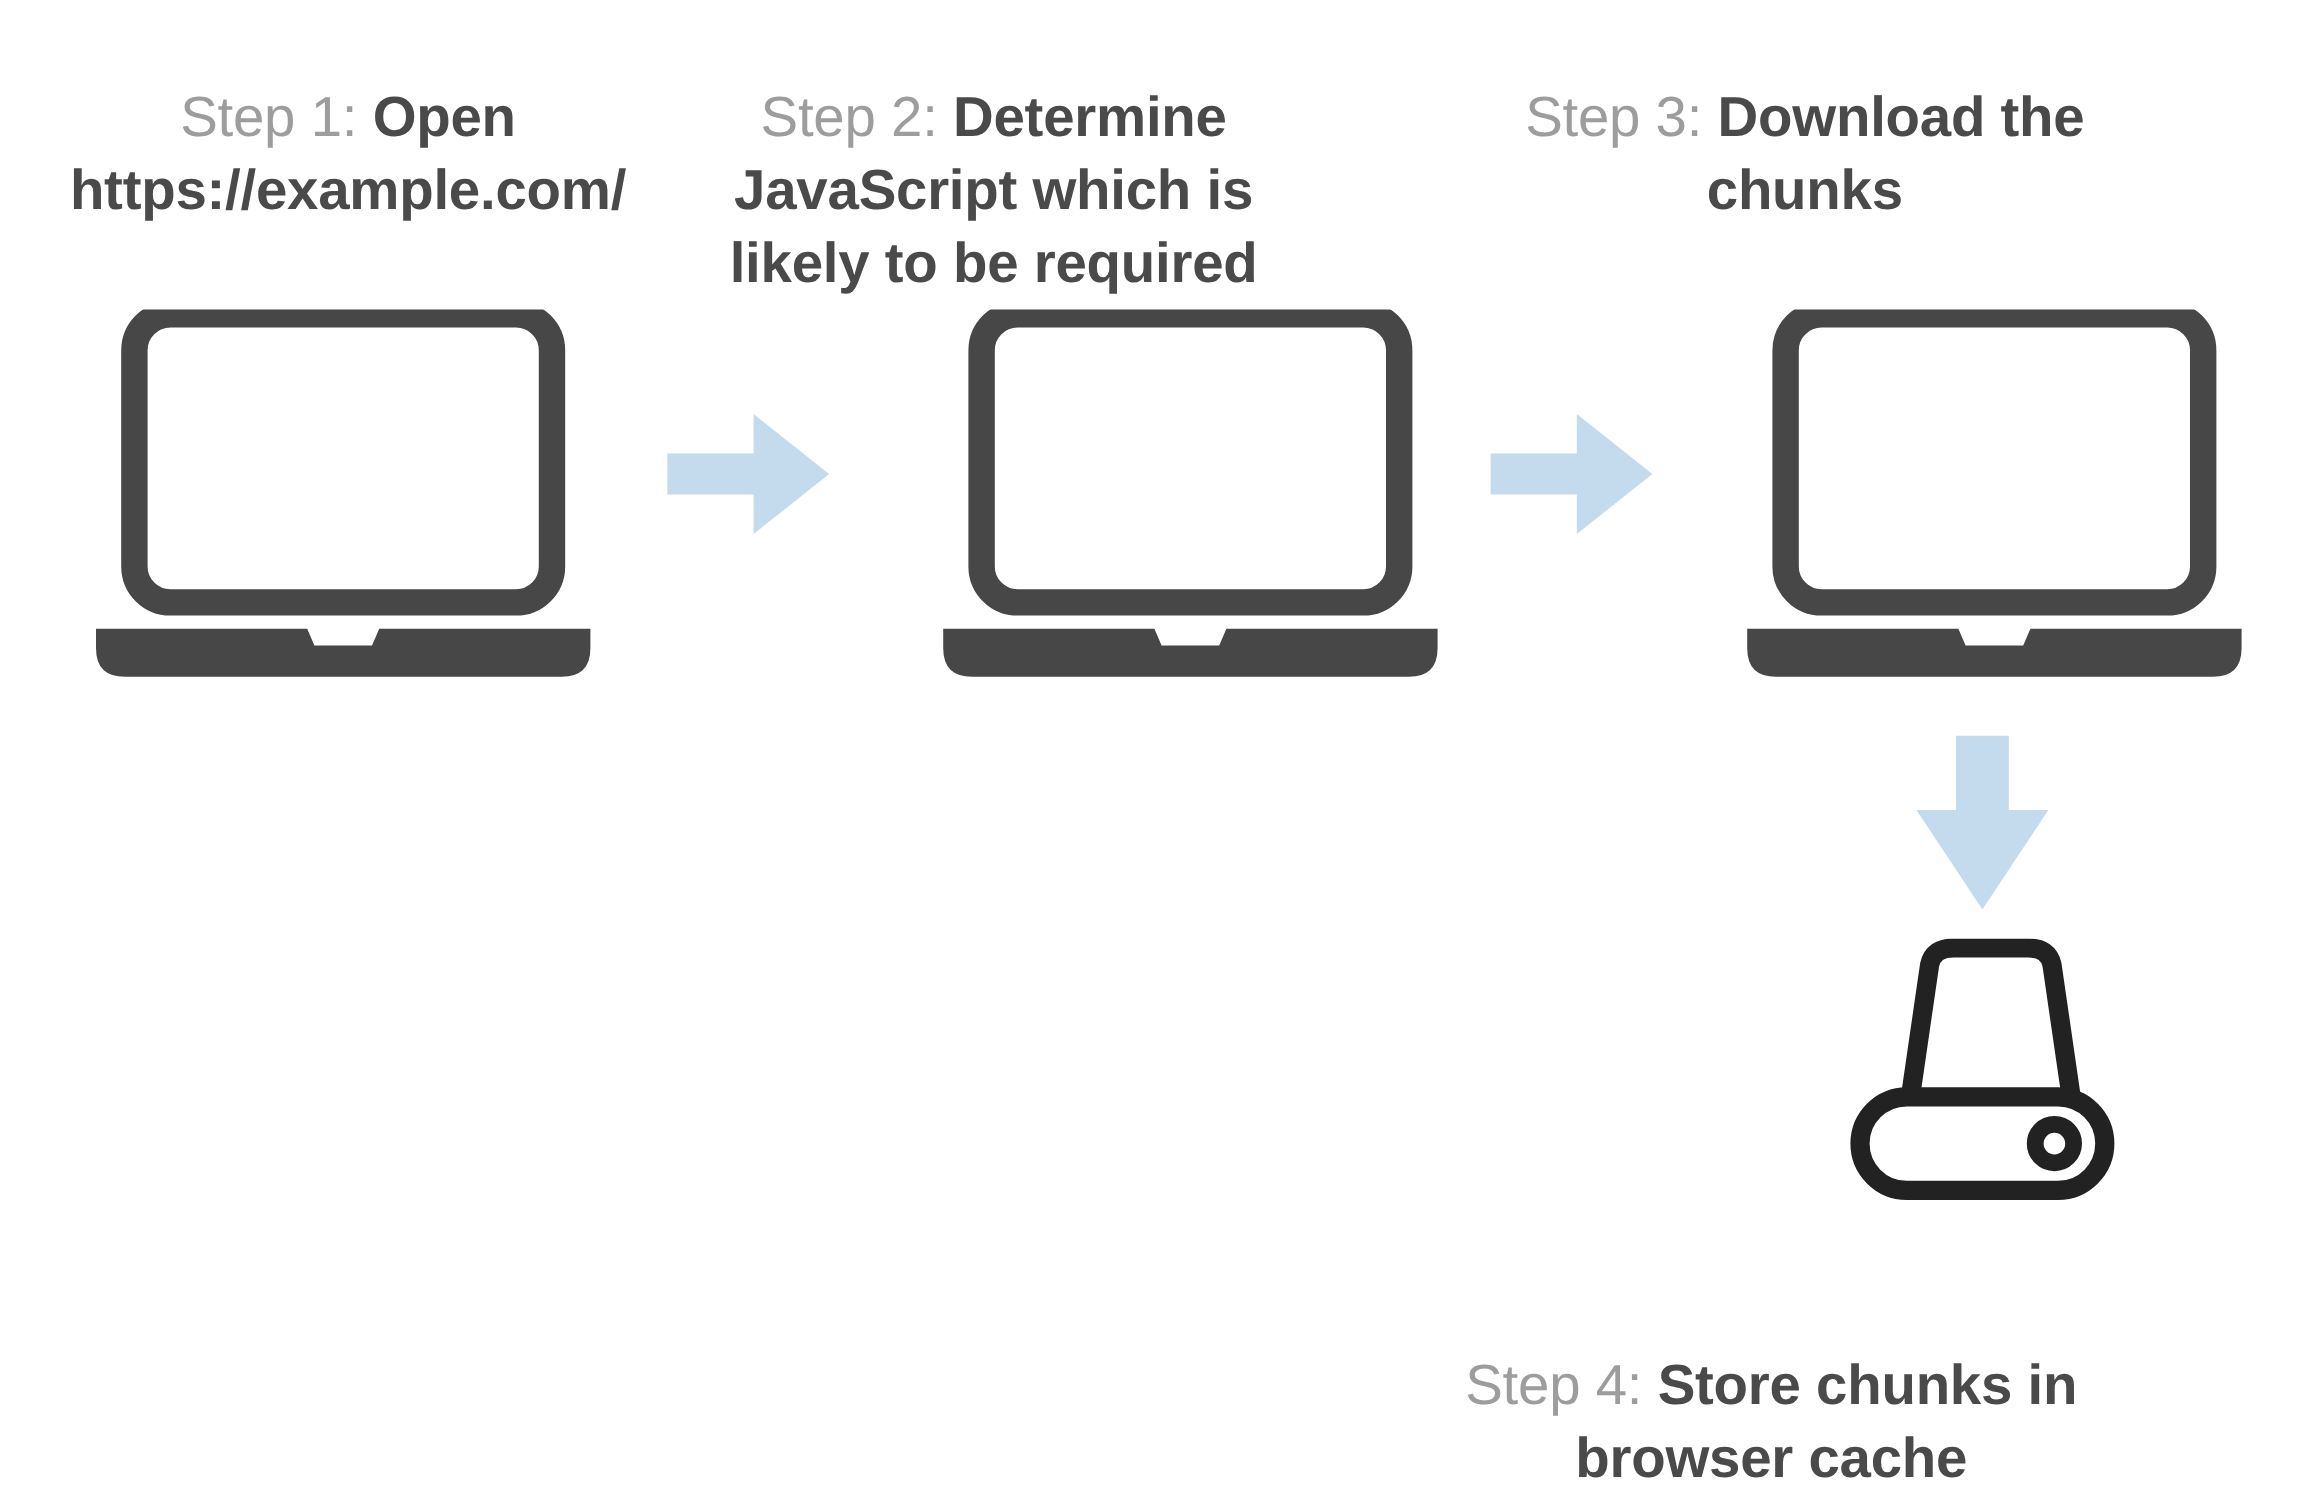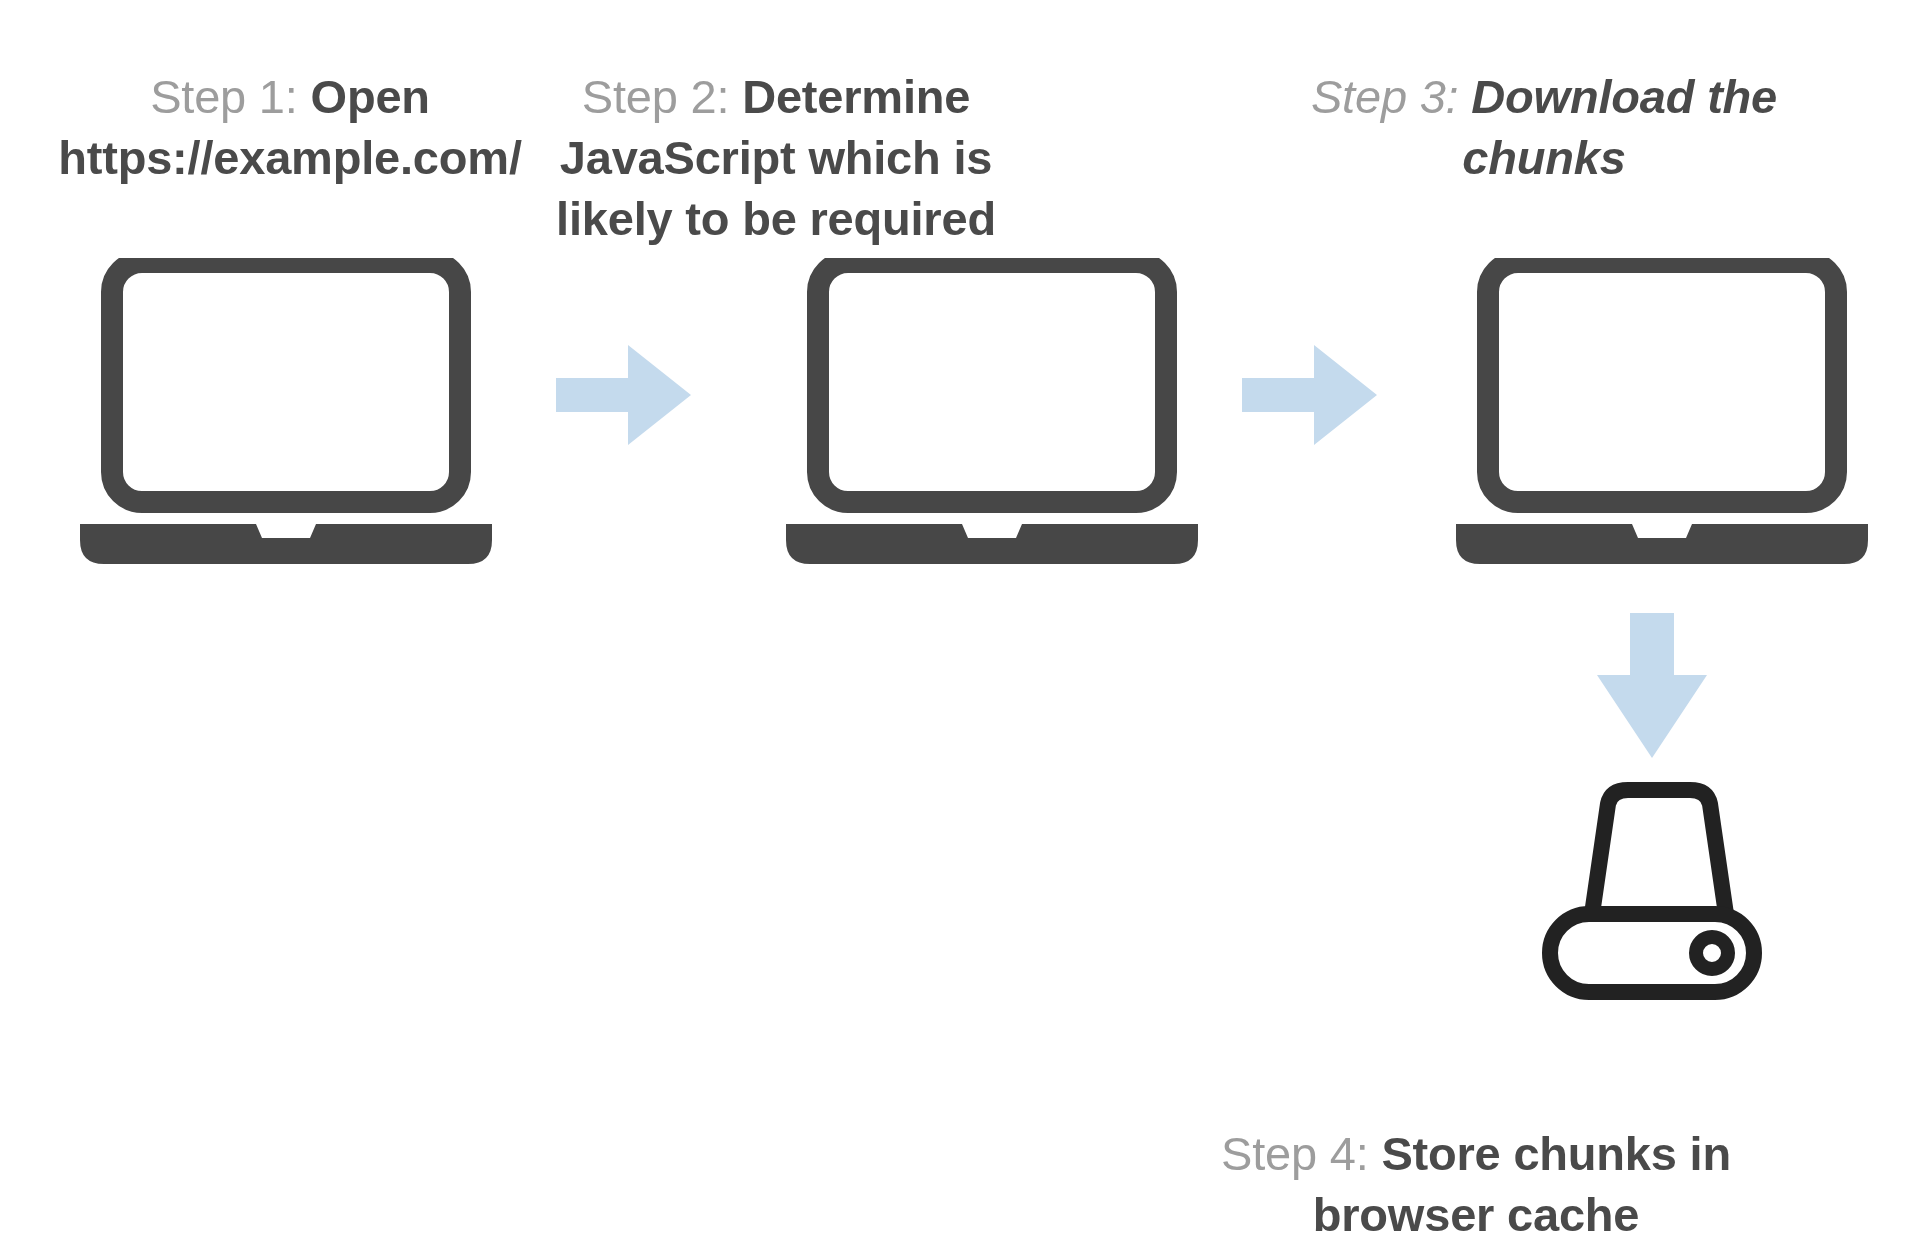--- a/index.html
+++ b/index.html
@@ -30,22 +30,22 @@
   .caption .prefix {
     color: #9d9d9d;
     font-weight: 400;
   }
   .caption .strong {
     color: #4a4a4a;
     font-weight: 700;
   }
 
   #caption-1 { left: 10px;   top: 66px;  width: 560px; }
-  #caption-2 { left: 496px;  top: 66px;  width: 560px; }
-  #caption-3 { left: 1264px; top: 66px;  width: 560px; font-style: italic; }
+  #caption-2 { left: 548px;  top: 66px;  width: 560px; }
+  #caption-3 { left: 1224px; top: 66px;  width: 560px; }
   #caption-4 { left: 1196px; top: 1078px; width: 560px; margin-top: 45px; }
 
   
   .laptop {
     position: absolute;
     width: 420px;
     height: 310px;
   }
   .laptop svg { display: block; width: 100%; height: 100%; }
 

